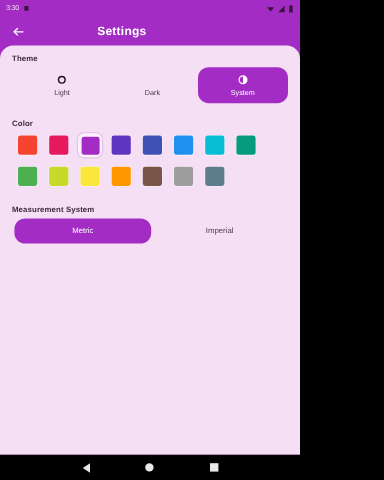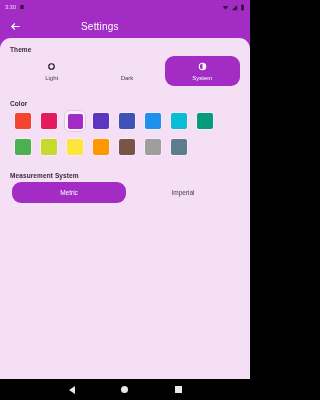--- a/index.html
+++ b/index.html
@@ -25,21 +25,21 @@
   .ic { display:block; }
 
   
   .appbar {
     height:24px; width:100%;
     background:#A32CC4;
     display:flex; align-items:center;
     padding:0 10px; gap:12px;
   }
   .backarrow { width:11px; height:11px; flex:none; cursor:pointer; }
-  .apptitle { color:#ffffff; font-size:10px; font-weight:normal; letter-spacing:0.2px;padding-left:48px; }
+  .apptitle { color:#ffffff; font-size:10px; font-weight:bold; letter-spacing:0.2px;padding-left:48px; }
 
   
   .sheet {
     position:absolute; left:0; right:0; top:38px; bottom:21px;
     background:#F5DFF5;
     border-top-left-radius:11px; border-top-right-radius:11px;
     padding:8px 10px 0 10px;
     overflow:hidden;
   }
   .section-title {

